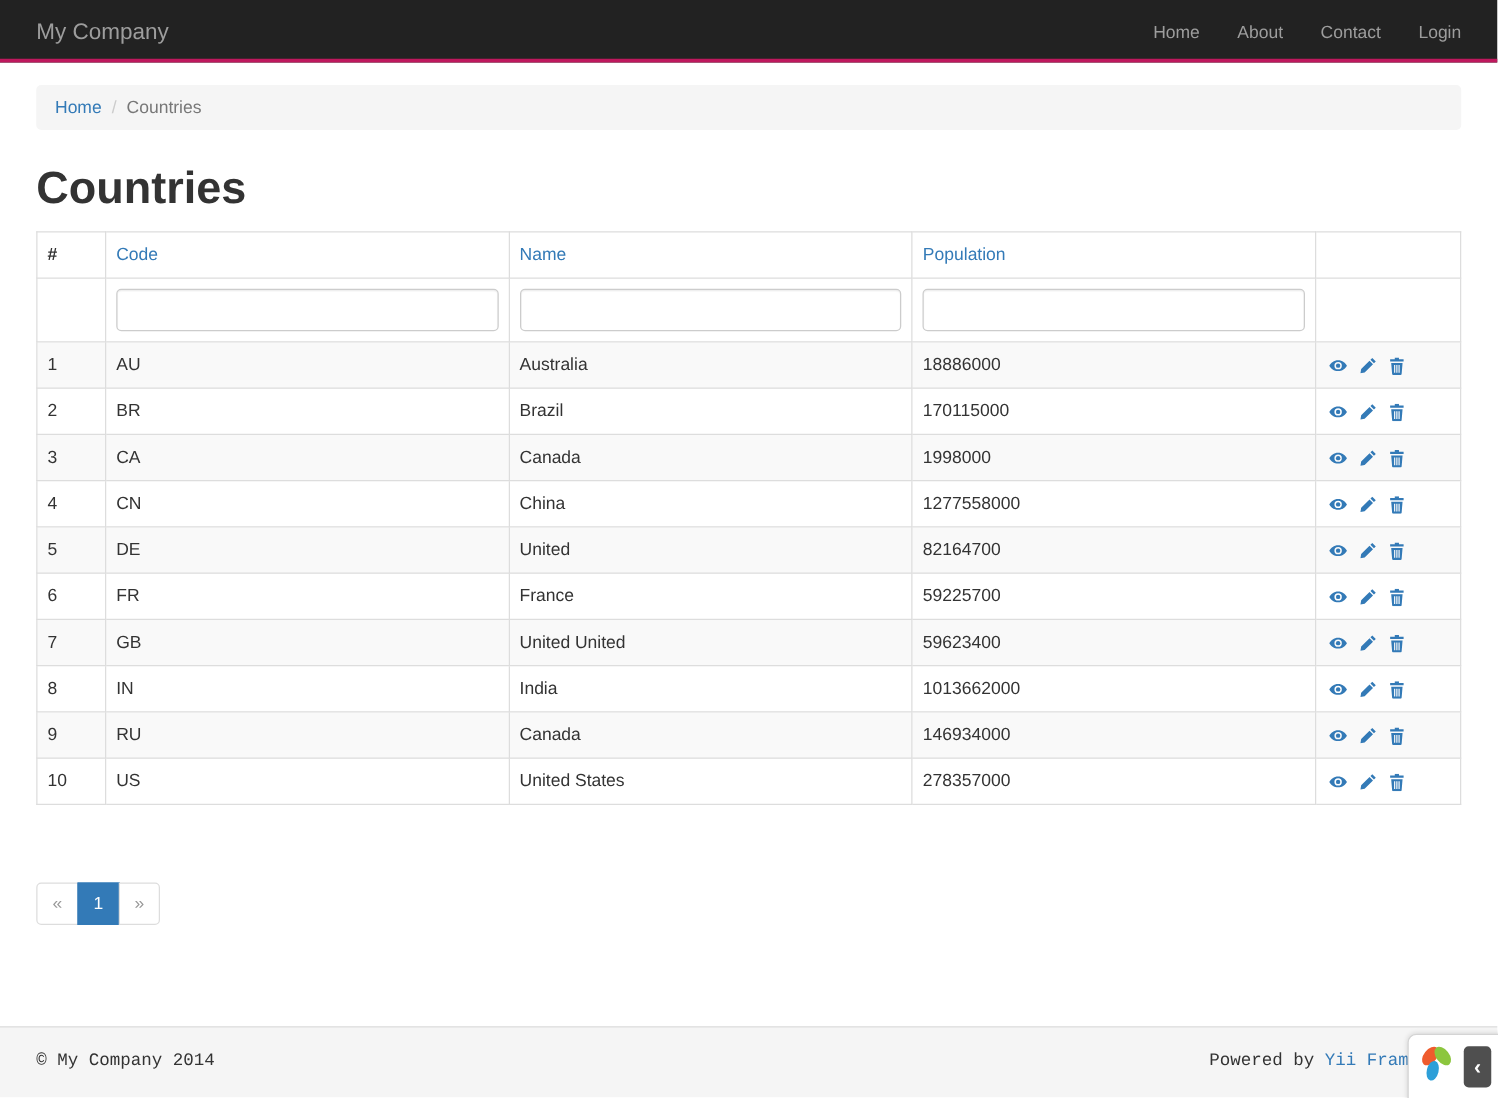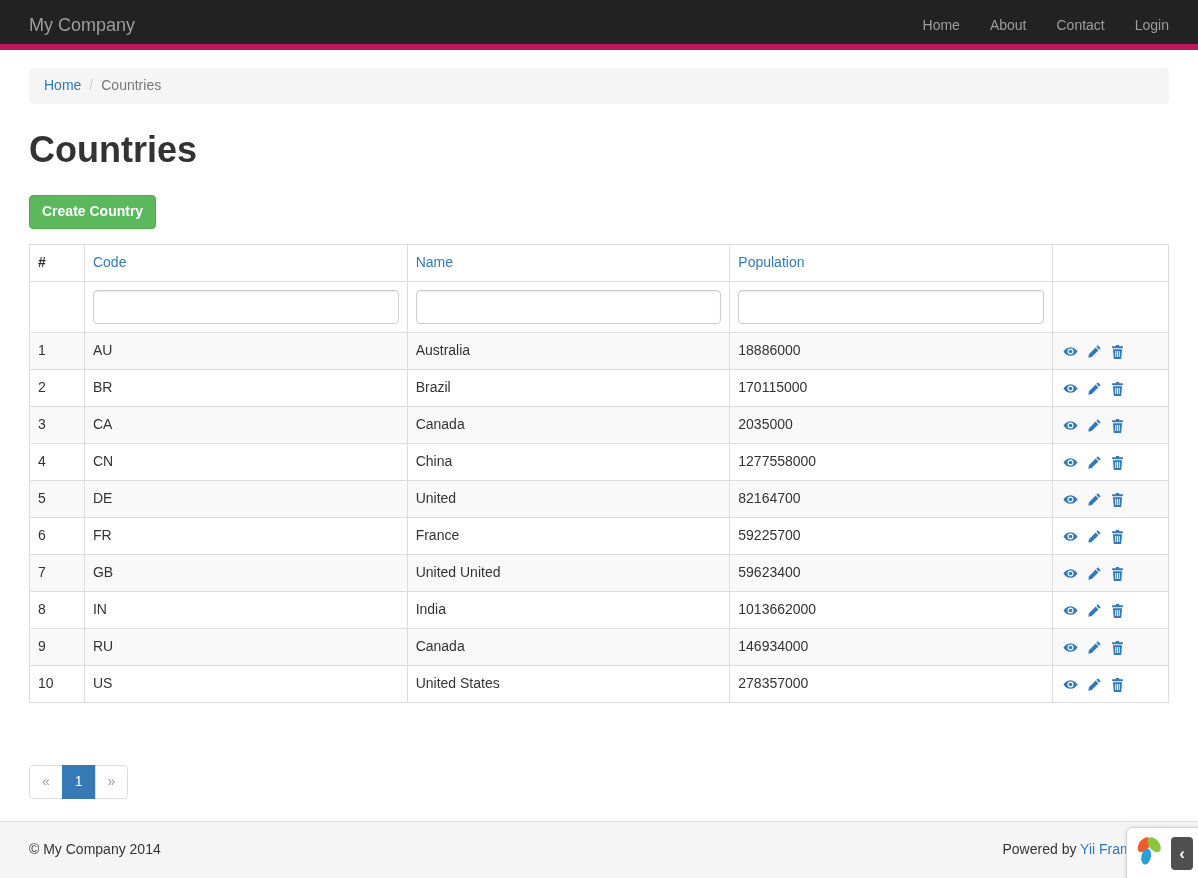--- a/index.html
+++ b/index.html
@@ -13,21 +13,21 @@
     background: #fff;
     position: relative;
     min-height: 878px;
   }
   a { text-decoration: none; }
 
   
   .navbar {
     height: 50px;
     background: #222;
-    border-bottom: 6px solid #be185d;
+    border-bottom: 3px solid #be185d;
   }
   .container {
     width: 1170px;
     margin: 0 auto;
     padding: 0 15px;
   }
   .navbar .container { display: flex; justify-content: space-between; align-items: stretch; }
   .navbar-brand {
     color: #9d9d9d;
     font-size: 18px;
@@ -148,20 +148,21 @@
     font-weight: normal;
   }
 
   
   .footer {
     position: absolute;
     left: 0; right: 0; bottom: 0;
     height: 57px;
     background: #f5f5f5;
     border-top: 1px solid #ddd;
+    font-family: Liberation Mono, monospace;
   }
   .footer .container {
     display: flex;
     justify-content: space-between;
     align-items: center;
     height: 100%;
   }
   .footer a { color: #337ab7; }
 
   
@@ -223,21 +224,20 @@
   <ul class="breadcrumb">
     <li><a href="#">Home</a></li>
     <li class="separator">/</li>
     <li class="active">Countries</li>
   </ul>
 
   
   <h1 class="page-title">Countries</h1>
 
   
-  <a href="#" class="btn-success">Create Country</a>
 
   
 
   
   <table class="grid">
     <colgroup>
       <col class="col-num">
         <col class="col-code">
         <col class="col-name">
         <col class="col-pop">
@@ -297,21 +297,21 @@
                   <path fill="#337ab7" d="M5.2 0 h3.6 v1.4 h4 v2.1 h-11.6 v-2.1 h4 Z"></path>
                   <path fill="#337ab7" d="M2.1 4.6 h9.8 l-0.8 9.5 a1 1 0 0 1 -1 0.9 h-6.2 a1 1 0 0 1 -1 -0.9 Z M4.6 6.4 v6.6 h1 v-6.6 Z M6.5 6.4 v6.6 h1 v-6.6 Z M8.4 6.4 v6.6 h1 v-6.6 Z" fill-rule="evenodd"></path>
                 </svg></span></a>
     </td>
   </tr>
 
   <tr>
     <td>3</td>
     <td>CA</td>
     <td>Canada</td>
-    <td>2035000</td>
+    <td>1998000</td>
     <td class="action-cell">
       <a href="#"><span><svg width="15" height="13" viewBox="0 0 16 14">
                   <path fill-rule="evenodd" fill="#337ab7" d="M8 2.3 C4.4 2.3 1.7 4.7 0.4 7 C1.7 9.3 4.4 11.7 8 11.7 C11.6 11.7 14.3 9.3 15.6 7 C14.3 4.7 11.6 2.3 8 2.3 Z M8 10.2 A3.2 3.2 0 1 1 8 3.8 A3.2 3.2 0 0 1 8 10.2 Z"></path>
                   <circle cx="8" cy="7" r="1.9" fill="#337ab7"></circle>
                 </svg></span></a>
       <a href="#"><span><svg width="13" height="13" viewBox="0 0 14 14">
                   <path fill="#337ab7" d="M10.6 0.4 L13.6 3.4 L12 5 L9 2 Z M8.2 2.8 L11.2 5.8 L4 13 L0.4 13.6 L1 10 Z"></path>
                 </svg></span></a>
       <a href="#"><span><svg width="13" height="14" viewBox="0 0 14 15">
                   <path fill="#337ab7" d="M5.2 0 h3.6 v1.4 h4 v2.1 h-11.6 v-2.1 h4 Z"></path>

